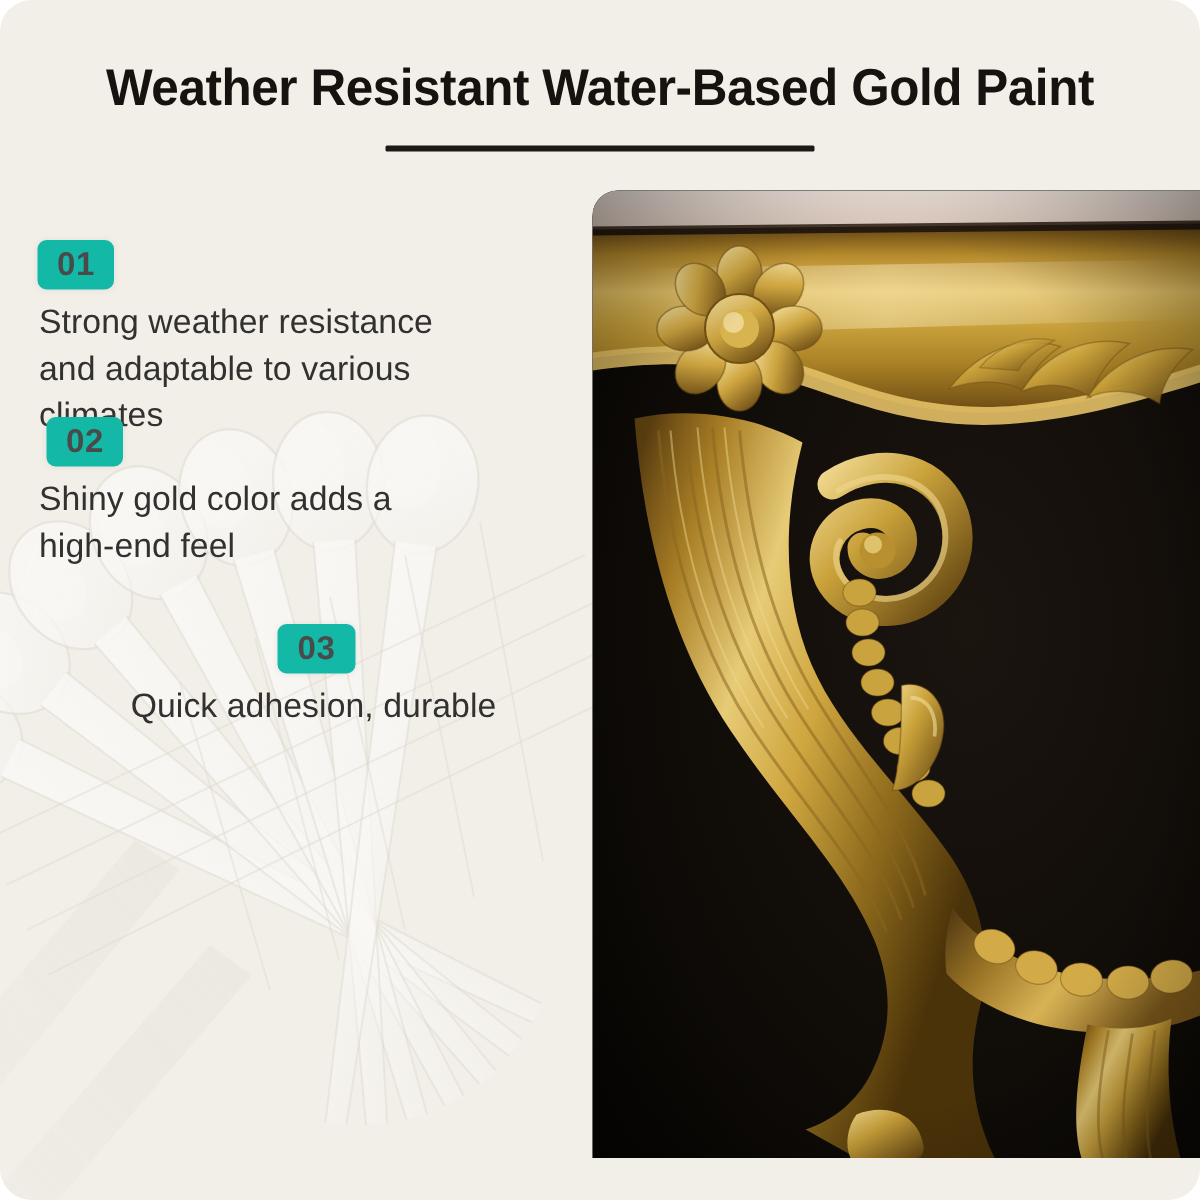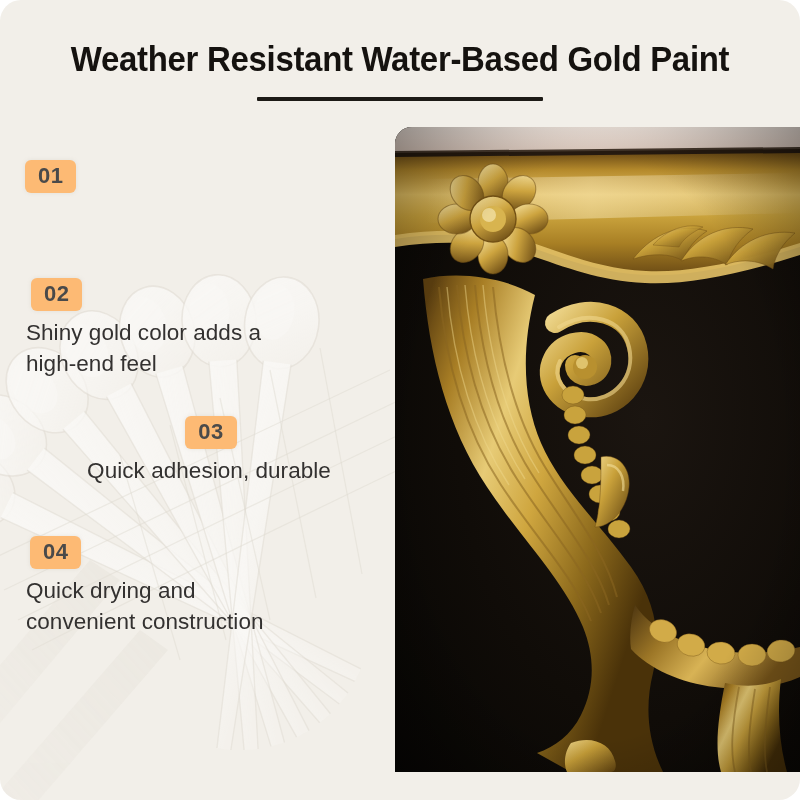--- a/index.html
+++ b/index.html
@@ -69,21 +69,21 @@
     height: 620px;
     z-index: 3;
   }
   .feature {
     position: absolute;
     left: 0;
     width: 392px;
   }
   .badge {
     display: inline-block;
-    background: #fdba74;
+    background: #14b8a6;
     border-radius: 6px;
     padding: 3px 13px 4px 13px;
     font-size: 22px;
     line-height: 26px;
     font-weight: 700;
     color: #4a4a4a;
     letter-spacing: 0.5px;
     box-shadow: 0 0 4px rgba(160,155,145,0.18);
   }
   .feature-text {
@@ -204,44 +204,40 @@
     <h1 id="page-title">Weather Resistant Water-Based Gold Paint</h1>
     <div id="title-divider"></div>
   </div>
 
   <div id="features">
 
     <div class="feature" id="feature-1">
       <div class="badge-wrap">
         <span class="badge">01</span>
       </div>
+      <p class="feature-text">Strong weather resistance
+and adaptable to various
+climates</p>
     </div>
 
     <div class="feature" id="feature-2">
       <div class="badge-wrap">
         <span class="badge">02</span>
       </div>
       <p class="feature-text">Shiny gold color adds a
 high-end feel</p>
     </div>
 
     <div class="feature" id="feature-3">
       <div class="badge-wrap">
         <span class="badge">03</span>
       </div>
       <p class="feature-text">Quick adhesion, durable</p>
     </div>
 
-    <div class="feature" id="feature-4">
-      <div class="badge-wrap">
-        <span class="badge">04</span>
-      </div>
-      <p class="feature-text"> Quick drying and
-convenient construction</p>
-    </div>
 
   </div>
 
   <div id="photo-panel">
     <svg id="photo-svg" viewBox="0 0 405 645" xmlns="http://www.w3.org/2000/svg" aria-hidden="true">
       <defs>
 
         <radialGradient id="bgDark" cx="0.62" cy="0.45" r="0.85">
           <stop offset="0%" stop-color="#1b1510"></stop>
           <stop offset="55%" stop-color="#100c08"></stop>

